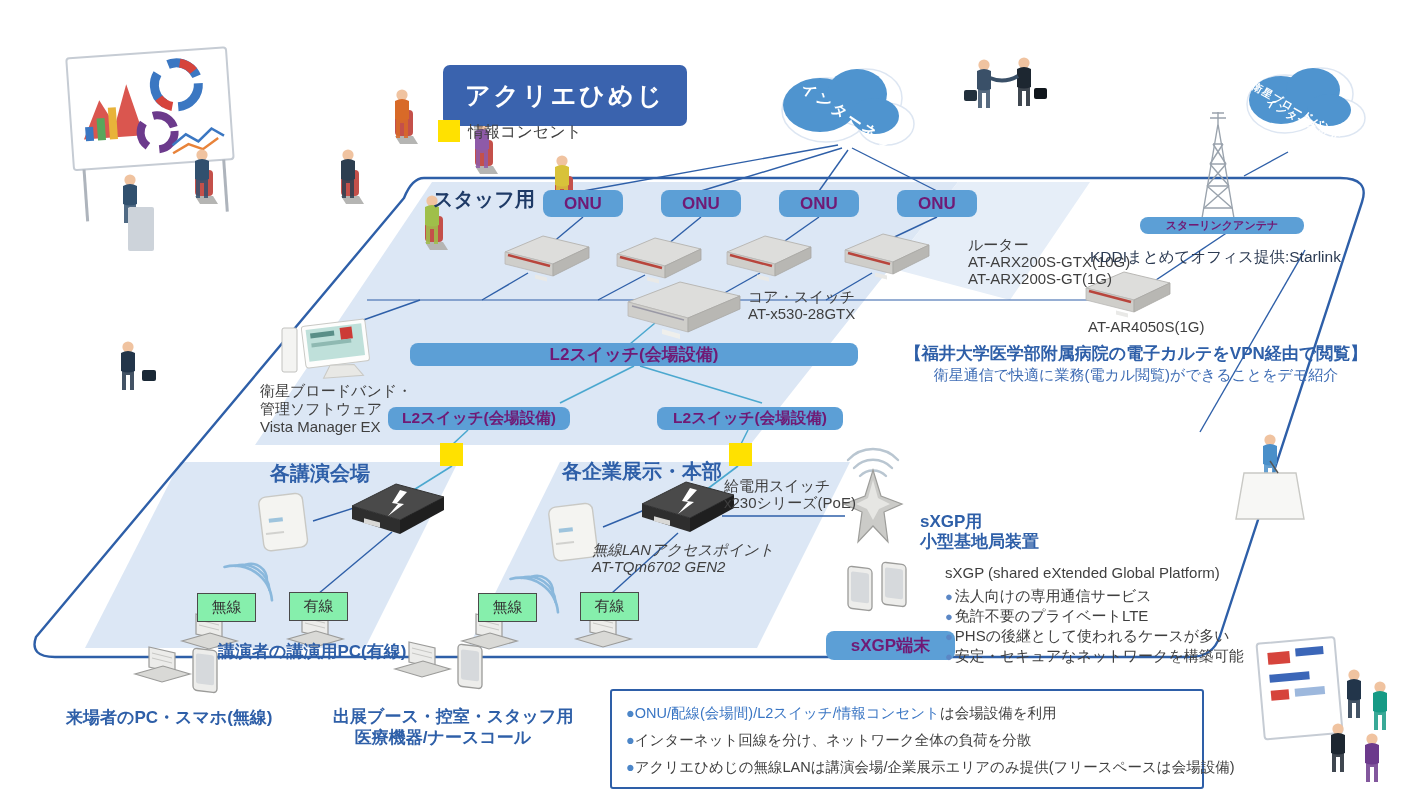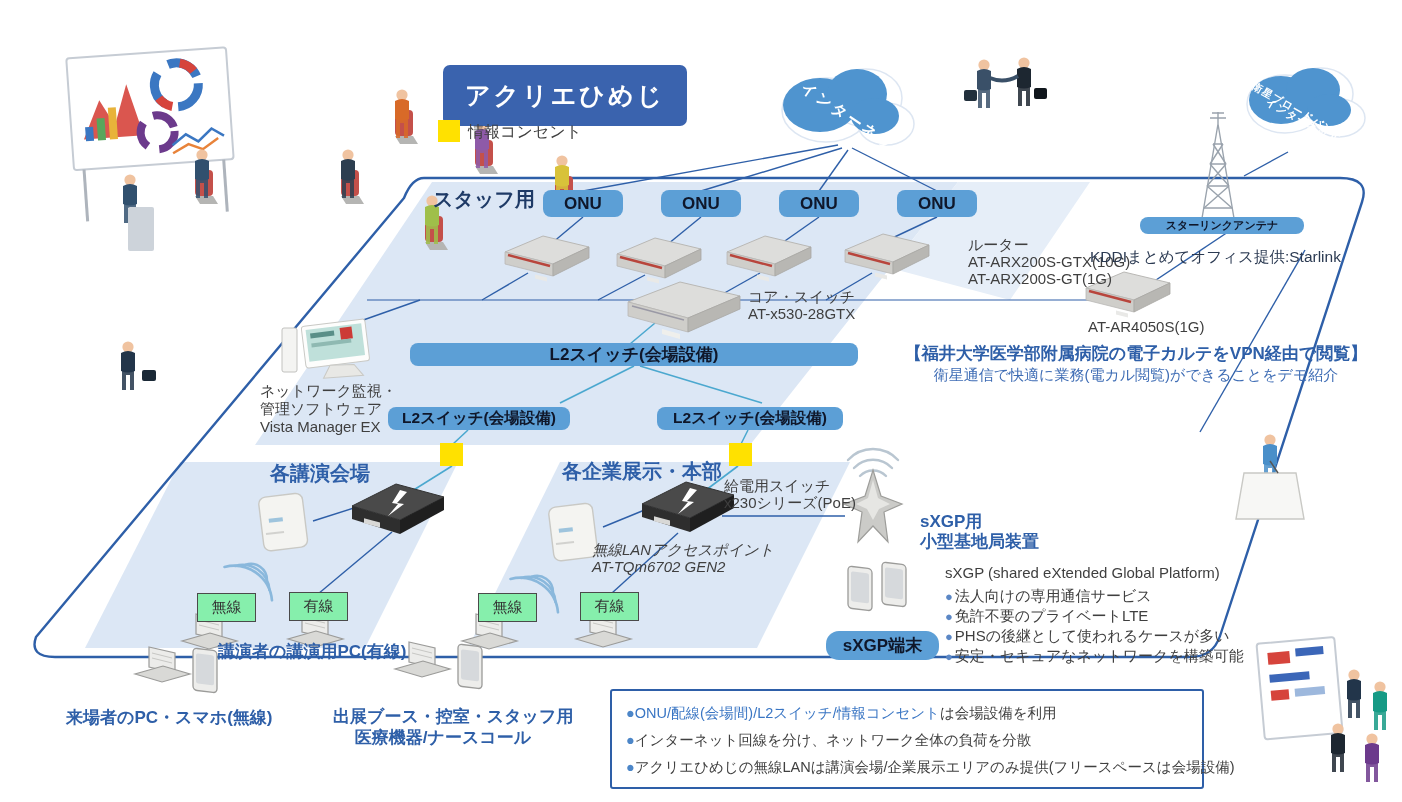--- a/index.html
+++ b/index.html
@@ -2,21 +2,21 @@
 <html><head>
 <meta charset="utf-8">
 <style>
   html,body{margin:0;padding:0;background:#fff;}
   .stage{position:relative;width:1402px;height:802px;background:#fff;overflow:hidden;
          font-family:"Liberation Sans","DejaVu Sans",sans-serif;}
   .abs{position:absolute;white-space:nowrap;}
   svg{position:absolute;left:0;top:0;}
   .title-pill{background:#3A63AE;color:#fff;font-weight:bold;font-size:25px;letter-spacing:3px;
               border-radius:7px;padding:14px 22px;}
-  .pill{background:#5C9FD6;color:#0f172a;font-weight:bold;text-align:left;border-radius:8px;
+  .pill{background:#5C9FD6;color:#701a75;font-weight:bold;text-align:left;border-radius:8px;
         display:flex;align-items:center;justify-content:center;}
   .yellow{background:#FFE100;}
   .lbl{color:#3F3F3F;font-size:15px;line-height:17px;}
   .navy{color:#1E3A66;font-weight:bold;}
   .blue-b{color:#2E5FA8;font-weight:bold;}
   .wbox{background:#86efac;border:1.3px solid #4a4a4a;color:#333;font-size:15px;
         display:flex;align-items:center;justify-content:center;}
   .note-box{background:#fff;border:2px solid #2E5FA8;border-radius:3px;padding:9px 14px 6px 14px;}
   .note-row{font-size:14.5px;line-height:27px;color:#404040;white-space:nowrap;}
   .note-row .b{color:#4C86C8;}
@@ -315,21 +315,21 @@
 </div>
 
 <div class="abs pill" style="left:1140px;top:217px;width:164px;height:17px;font-size:11px;">スターリンクアンテナ</div>
 <div class="abs lbl" style="left:1090px;top:248px;font-size:15.5px;color:#2b3a52;">KDDIまとめてオフィス提供:Starlink</div>
 <div class="abs lbl" style="left:1088px;top:318px;text-align:right;">AT-AR4050S(1G)</div>
 
 <div class="abs blue-b" style="left:880px;top:342px;width:512px;text-align:center;font-size:17px;">【福井大学医学部附属病院の電子カルテをVPN経由で閲覧】</div>
 <div class="abs" style="left:880px;top:366px;width:512px;text-align:center;font-size:15px;color:#3F6DB5;font-weight:normal;">衛星通信で快適に業務(電カル閲覧)ができることをデモ紹介</div>
 
 <div class="abs lbl" style="left:260px;top:382px;line-height:18px;">
-  <div>ネットワーク監視・</div>
+  <div>衛星ブロードバンド・</div>
   <div>管理ソフトウェア</div>
   <div>Vista Manager EX</div>
 </div>
 
 <div class="abs pill" style="left:410px;top:343px;width:448px;height:23px;font-size:17px;">L2スイッチ(会場設備)</div>
 <div class="abs pill" style="left:388px;top:407px;width:182px;height:23px;font-size:15.5px;">L2スイッチ(会場設備)</div>
 <div class="abs pill" style="left:657px;top:407px;width:186px;height:23px;font-size:15.5px;">L2スイッチ(会場設備)</div>
 
 <div class="abs yellow" style="left:440px;top:443px;width:23px;height:23px;"></div>
 <div class="abs yellow" style="left:729px;top:443px;width:23px;height:23px;"></div>
@@ -350,21 +350,21 @@
 <div class="abs blue-b" style="left:920px;top:512px;font-size:17px;line-height:20px;">
   <div>sXGP用</div>
   <div>小型基地局装置</div>
 </div>
 
 <div class="abs wbox" style="left:197px;top:593px;width:57px;height:27px;">無線</div>
 <div class="abs wbox" style="left:289px;top:592px;width:57px;height:27px;">有線</div>
 <div class="abs wbox" style="left:478px;top:593px;width:57px;height:27px;">無線</div>
 <div class="abs wbox" style="left:580px;top:592px;width:57px;height:27px;">有線</div>
 
-<div class="abs pill" style="left:826px;top:631px;width:113px;height:29px;font-size:17px;border-radius:13px;">sXGP端末</div>
+<div class="abs pill" style="left:826px;top:631px;width:129px;height:29px;font-size:17px;">sXGP端末</div>
 
 <div class="abs" style="left:945px;top:563px;">
   <div class="bullet-row" style="margin-bottom:4px;">sXGP (shared eXtended Global Platform)</div>
   <div class="bullet-row"><span class="b">●</span><span>法人向けの専用通信サービス</span></div>
   <div class="bullet-row"><span class="b">●</span><span>免許不要のプライベートLTE</span></div>
   <div class="bullet-row"><span class="b">●</span><span>PHSの後継として使われるケースが多い</span></div>
   <div class="bullet-row"><span class="b">●</span><span>安定・セキュアなネットワークを構築可能</span></div>
 </div>
 
 <div class="abs blue-b" style="left:218px;top:640px;font-size:17px;">講演者の講演用PC(有線)</div>

